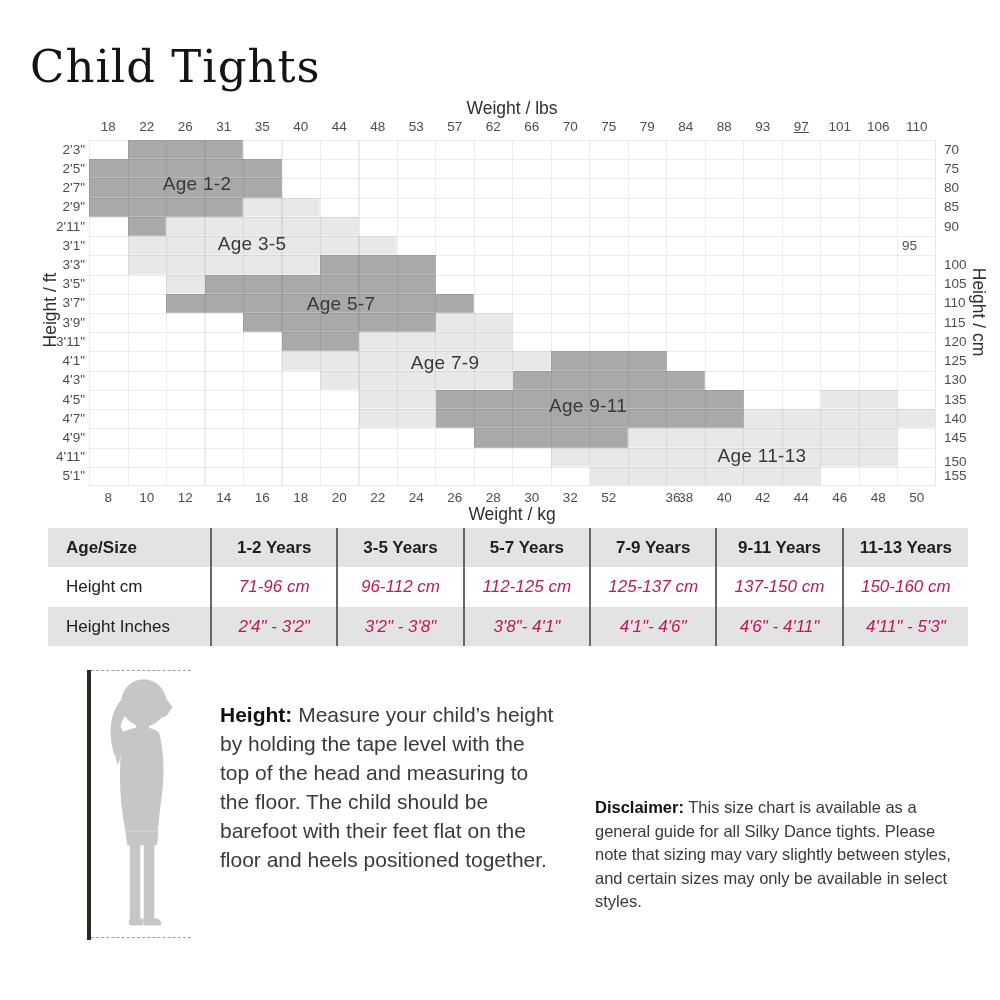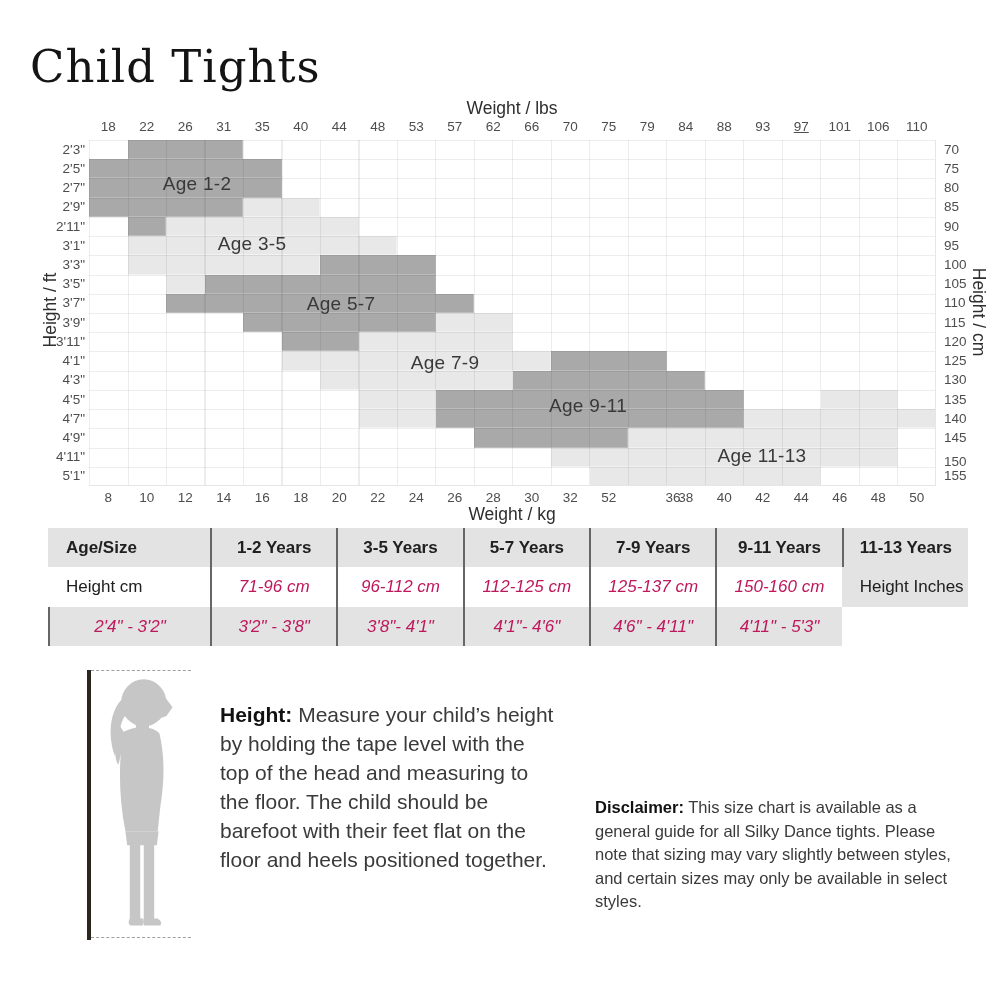--- a/index.html
+++ b/index.html
@@ -165,21 +165,21 @@
         <div class="tick left" style="left: -62px; top: 251.5px;">4'5"</div>
         <div class="tick left" style="left: -62px; top: 270.722px;">4'7"</div>
         <div class="tick left" style="left: -62px; top: 289.944px;">4'9"</div>
         <div class="tick left" style="left: -62px; top: 309.167px;">4'11"</div>
         <div class="tick left" style="left: -62px; top: 328.389px;">5'1"</div>
         <div class="tick right" style="left: 855px; top: 1.61111px;">70</div>
         <div class="tick right" style="left: 855px; top: 20.8333px;">75</div>
         <div class="tick right" style="left: 855px; top: 40.0556px;">80</div>
         <div class="tick right" style="left: 855px; top: 59.2778px;">85</div>
         <div class="tick right" style="left: 855px; top: 78.5px;">90</div>
-        <div class="tick right" style="left: 855px; top: 97.7222px;">95</div>
+        <div class="tick right" style="left: 813px; top: 97.7222px;">95</div>
         <div class="tick right" style="left: 855px; top: 116.944px;">100</div>
         <div class="tick right" style="left: 855px; top: 136.167px;">105</div>
         <div class="tick right" style="left: 855px; top: 155.389px;">110</div>
         <div class="tick right" style="left: 855px; top: 174.611px;">115</div>
         <div class="tick right" style="left: 855px; top: 193.833px;">120</div>
         <div class="tick right" style="left: 855px; top: 213.056px;">125</div>
         <div class="tick right" style="left: 855px; top: 232.278px;">130</div>
         <div class="tick right" style="left: 855px; top: 251.5px;">135</div>
         <div class="tick right" style="left: 855px; top: 270.722px;">140</div>
         <div class="tick right" style="left: 855px; top: 289.944px;">145</div>
@@ -199,20 +199,21 @@
     <div class="tcell shaded hdr">5-7 Years</div>
     <div class="tcell shaded hdr">7-9 Years</div>
     <div class="tcell shaded hdr">9-11 Years</div>
     <div class="tcell shaded hdr">11-13 Years</div>
 
     <div class="tcell first">Height cm</div>
     <div class="tcell ital">71-96 cm</div>
     <div class="tcell ital">96-112 cm</div>
     <div class="tcell ital">112-125 cm</div>
     <div class="tcell ital">125-137 cm</div>
+    <div class="tcell ital">137-150 cm</div>
     <div class="tcell ital">150-160 cm</div>
 
     <div class="tcell first shaded">Height Inches</div>
     <div class="tcell shaded ital">2'4" - 3'2"</div>
     <div class="tcell shaded ital">3'2" - 3'8"</div>
     <div class="tcell shaded ital">3'8"- 4'1"</div>
     <div class="tcell shaded ital">4'1"- 4'6"</div>
     <div class="tcell shaded ital">4'6" - 4'11"</div>
     <div class="tcell shaded ital">4'11" - 5'3"</div>
   </div>

